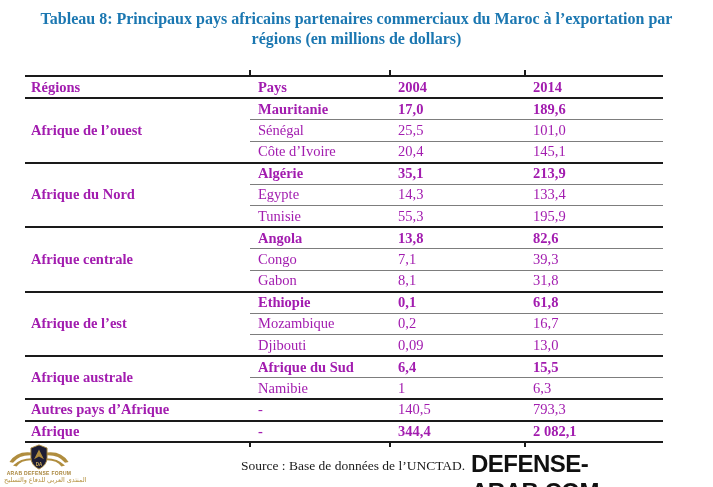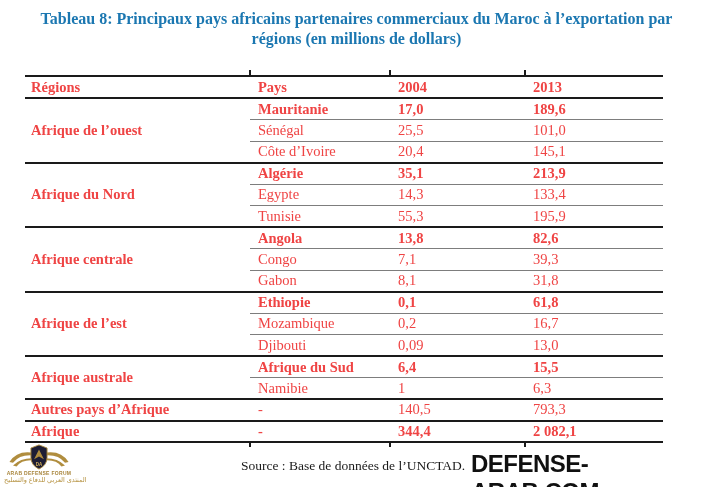--- a/index.html
+++ b/index.html
@@ -10,21 +10,21 @@
   
   .title {
     position:absolute; top:9px; left:20px; width:673px; text-align:center;
     color:#1b77b1; font-weight:bold; font-size:16px; line-height:20px;
     font-family:"Liberation Serif", serif;
   }
   
   table.data {
     position:absolute; left:25px; top:75px; width:638px;
     border-collapse:collapse; table-layout:fixed;
-    font-size:14.5px; color:#ef4444;
+    font-size:14.5px; color:#a21caf;
     border-top:2.5px solid #1a1a1a; border-bottom:2.5px solid #1a1a1a;
   }
   table.data col.c-region { width:225px; }
   table.data col.c-pays   { width:140px; }
   table.data col.c-2004   { width:135px; }
   table.data col.c-2014   { width:138px; }
   table.data th, table.data td {
     text-align:left; vertical-align:middle; padding:0 4px 0 8px;
     overflow:hidden; white-space:nowrap;
   }
@@ -82,21 +82,21 @@
       <col class="c-region">
         <col class="c-pays">
         <col class="c-2004">
         <col class="c-2014">
     </colgroup>
     <thead>
       <tr>
         <th class="region-h">Régions</th>
         <th>Pays</th>
         <th>2004</th>
-        <th>2013</th>
+        <th>2014</th>
       </tr>
     </thead>
     <tbody>
 
       <tr>
         <td class="region" rowspan="3">Afrique de l’ouest</td>
         <td class="b">Mauritanie</td>
         <td class="b">17,0</td>
         <td class="b">189,6</td>
       </tr>

